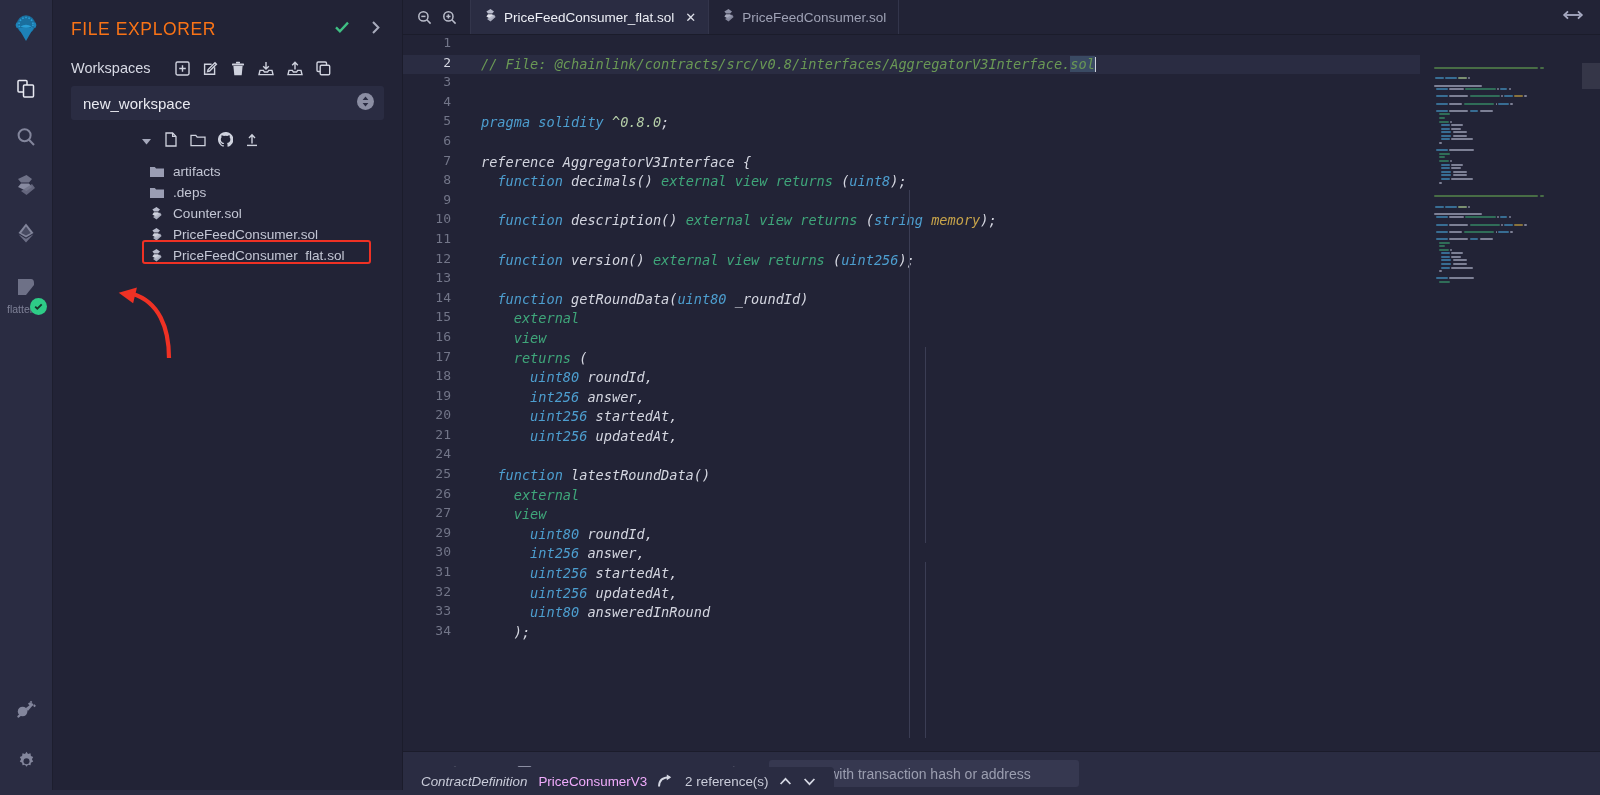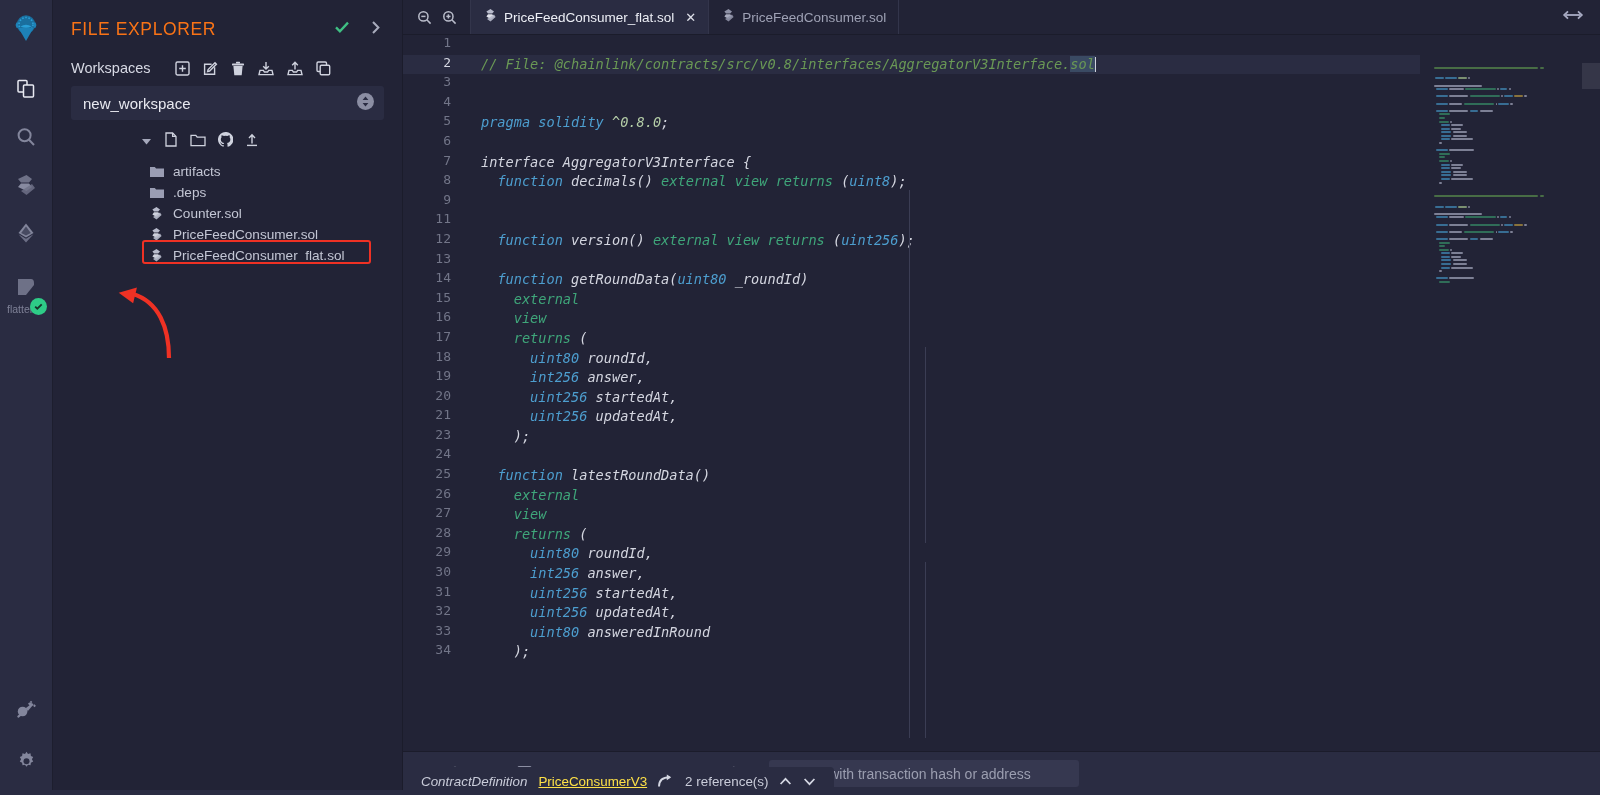--- a/index.html
+++ b/index.html
@@ -166,21 +166,21 @@
 
   
   .breadcrumb {
     position: absolute; left: 0; bottom: 0;
     height: 28px; background: #2a2c42;
     display: flex; align-items: center; gap: 11px;
     padding: 0 18px 0 18px; font-size: 13.4px; color: #c9ccd9;
     border-top-right-radius: 4px;
   }
   .bc-kind { font-style: italic; color: #c9ccd9; }
-  .bc-name { color: #fde047; text-decoration: underline; }
+  .bc-name { color: #f0abfc; }
   .bc-ref  { color: #c9ccd9; }
   .bc-ic { cursor: pointer; display: flex; }
 
   
   .terminal {
     flex: 0 0 44px; height: 44px; background: #2a2c42;
     border-top: 1px solid #1b1c2b;
     display: flex; align-items: center; gap: 14px; padding: 0 14px;
   }
   .term-ic { cursor: pointer; display: flex; }
@@ -526,31 +526,35 @@
               <tr class="line">
                 <td class="ln">5</td>
                 <td class="code-cell"><span class="t-kw">pragma</span><span class="t-pln"> </span><span class="t-kw">solidity</span><span class="t-pln"> </span><span class="t-num">^0.8.0</span><span class="t-pln">;</span></td>
               </tr>
               <tr class="line">
                 <td class="ln">6</td>
                 <td class="code-cell">&nbsp;</td>
               </tr>
               <tr class="line">
                 <td class="ln">7</td>
-                <td class="code-cell"><span class="t-pln">interface AggregatorV3Interface {</span></td>
+                <td class="code-cell"><span class="t-pln">reference AggregatorV3Interface {</span></td>
               </tr>
               <tr class="line">
                 <td class="ln">8</td>
                 <td class="code-cell"><span class="t-pln">  </span><span class="t-kw">function</span><span class="t-pln"> decimals() </span><span class="t-mod">external view returns</span><span class="t-pln"> (</span><span class="t-type">uint8</span><span class="t-pln">);</span></td>
               </tr>
               <tr class="line">
                 <td class="ln">9</td>
                 <td class="code-cell">&nbsp;</td>
               </tr>
               <tr class="line">
+                <td class="ln">10</td>
+                <td class="code-cell"><span class="t-pln">  </span><span class="t-kw">function</span><span class="t-pln"> description() </span><span class="t-mod">external view returns</span><span class="t-pln"> (</span><span class="t-type">string</span><span class="t-pln"> </span><span class="t-mem">memory</span><span class="t-pln">);</span></td>
+              </tr>
+              <tr class="line">
                 <td class="ln">11</td>
                 <td class="code-cell">&nbsp;</td>
               </tr>
               <tr class="line">
                 <td class="ln">12</td>
                 <td class="code-cell"><span class="t-pln">  </span><span class="t-kw">function</span><span class="t-pln"> version() </span><span class="t-mod">external view returns</span><span class="t-pln"> (</span><span class="t-type">uint256</span><span class="t-pln">);</span></td>
               </tr>
               <tr class="line">
                 <td class="ln">13</td>
                 <td class="code-cell">&nbsp;</td>
@@ -581,42 +585,34 @@
               </tr>
               <tr class="line">
                 <td class="ln">20</td>
                 <td class="code-cell"><span class="t-pln">      </span><span class="t-type">uint256</span><span class="t-pln"> startedAt,</span></td>
               </tr>
               <tr class="line">
                 <td class="ln">21</td>
                 <td class="code-cell"><span class="t-pln">      </span><span class="t-type">uint256</span><span class="t-pln"> updatedAt,</span></td>
               </tr>
               <tr class="line">
-                <td class="ln">23</td>
-                <td class="code-cell"><span class="t-pln">    );</span></td>
-              </tr>
-              <tr class="line">
                 <td class="ln">24</td>
                 <td class="code-cell">&nbsp;</td>
               </tr>
               <tr class="line">
                 <td class="ln">25</td>
                 <td class="code-cell"><span class="t-pln">  </span><span class="t-kw">function</span><span class="t-pln"> latestRoundData()</span></td>
               </tr>
               <tr class="line">
                 <td class="ln">26</td>
                 <td class="code-cell"><span class="t-pln">    </span><span class="t-mod">external</span></td>
               </tr>
               <tr class="line">
                 <td class="ln">27</td>
                 <td class="code-cell"><span class="t-pln">    </span><span class="t-mod">view</span></td>
-              </tr>
-              <tr class="line">
-                <td class="ln">28</td>
-                <td class="code-cell"><span class="t-pln">    </span><span class="t-mod">returns</span><span class="t-pln"> (</span></td>
               </tr>
               <tr class="line">
                 <td class="ln">29</td>
                 <td class="code-cell"><span class="t-pln">      </span><span class="t-type">uint80</span><span class="t-pln"> roundId,</span></td>
               </tr>
               <tr class="line">
                 <td class="ln">30</td>
                 <td class="code-cell"><span class="t-pln">      </span><span class="t-type">int256</span><span class="t-pln"> answer,</span></td>
               </tr>
               <tr class="line">

